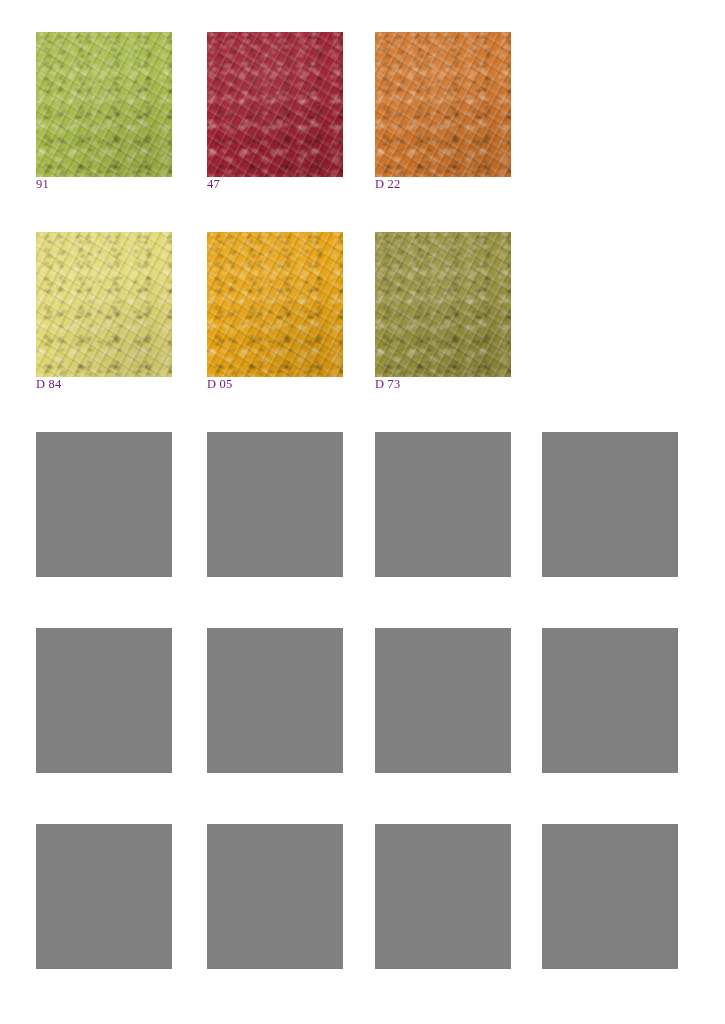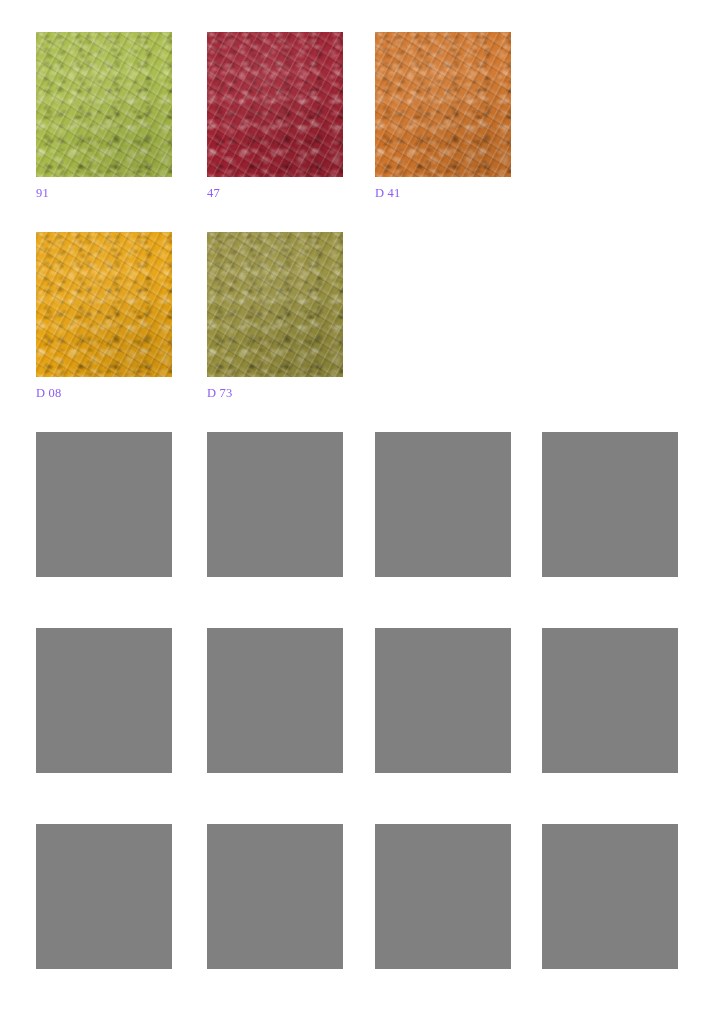--- a/index.html
+++ b/index.html
@@ -111,24 +111,23 @@
         rgba(255,255,255,0.10), rgba(255,255,255,0) 60%),
       radial-gradient(ellipse 130% 100% at 78% 88%,
         rgba(0,0,0,0.12), rgba(0,0,0,0) 62%);
   }
 
   .swatch-chip.plain {
     background: #808080;
   }
 
   .swatch-label {
-    margin-top: 9px;
     font-size: 12.5px;
     line-height: 14px;
-    color: #8b5cf6;
+    color: #701a75;
     letter-spacing: 0.2px;
     white-space: nowrap;
   }
 
   .swatch-label:empty { display: block; height: 14px; }
 </style>
 </head>
 <body>
 
 <div class="catalog-page">
@@ -137,27 +136,31 @@
         <div class="swatch-cell">
           <div class="swatch-chip textured" style="background-color: rgb(168, 188, 74);"></div>
           <div class="swatch-label">91</div>
         </div>
         <div class="swatch-cell">
           <div class="swatch-chip textured" style="background-color: rgb(158, 34, 50);"></div>
           <div class="swatch-label">47</div>
         </div>
         <div class="swatch-cell">
           <div class="swatch-chip textured" style="background-color: rgb(208, 118, 44);"></div>
-          <div class="swatch-label">D 41</div>
+          <div class="swatch-label">D 22</div>
         </div>
       </div>
       <div class="swatch-row row-labeled">
         <div class="swatch-cell">
+          <div class="swatch-chip textured" style="background-color: rgb(227, 218, 116);"></div>
+          <div class="swatch-label">D 84</div>
+        </div>
+        <div class="swatch-cell">
           <div class="swatch-chip textured" style="background-color: rgb(232, 164, 18);"></div>
-          <div class="swatch-label">D 08</div>
+          <div class="swatch-label">D 05</div>
         </div>
         <div class="swatch-cell">
           <div class="swatch-chip textured" style="background-color: rgb(151, 144, 62);"></div>
           <div class="swatch-label">D 73</div>
         </div>
       </div>
       <div class="swatch-row row-plain">
         <div class="swatch-cell">
           <div class="swatch-chip plain" style="background-color: rgb(128, 128, 128);"></div>
           <div class="swatch-label"></div>

